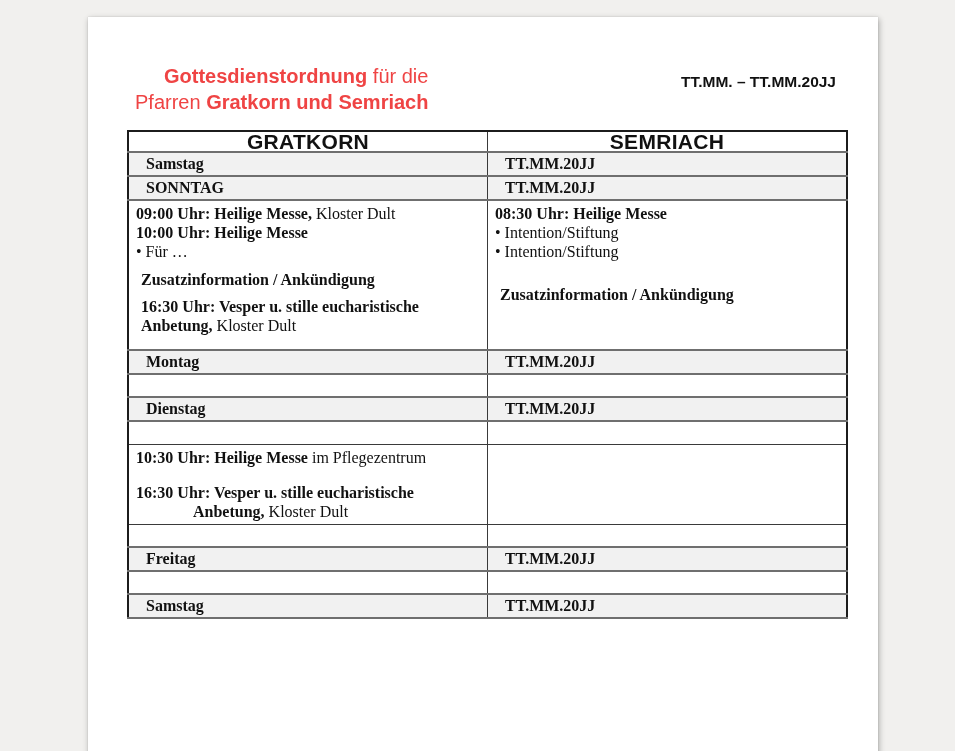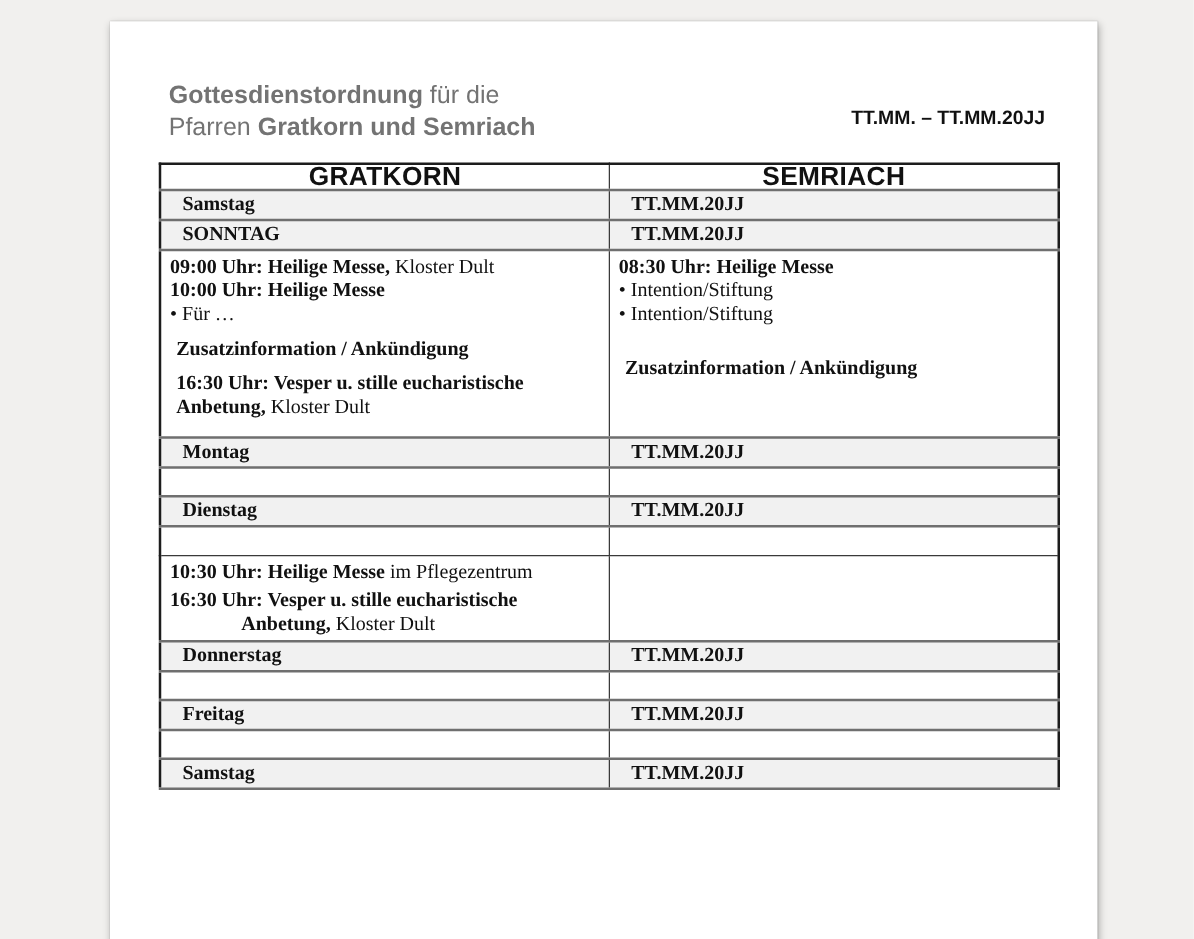--- a/index.html
+++ b/index.html
@@ -12,27 +12,27 @@
     box-shadow: 1px 2px 6px rgba(0,0,0,0.30), 0 0 1px rgba(0,0,0,0.20);
   }
 
   
   .doc-header {
     display:flex; justify-content:space-between; align-items:flex-start;
     padding:46px 42px 0 47px;
   }
   .title-block {
     font-family:"Liberation Sans", sans-serif;
-    font-size:20px; line-height:26px; color:#737373;
+    font-size:20px; line-height:26px; color:#ef4444;text-align:right;
   }
   .b { font-weight:bold; }
   .i { font-style:italic; }
   .date-range {
     font-family:"Liberation Sans", sans-serif;
-    font-weight:bold; font-size:15.5px; margin-top:23px; white-space:nowrap;
+    font-weight:bold; font-size:15.5px; margin-top:10px; white-space:nowrap;
   }
 
   
   table.schedule {
     border-collapse:collapse; table-layout:fixed;
     width:719px; margin:15px 0 0 39px;
     font-size:16px; line-height:19px;
   }
   table.schedule col { width:359.5px; }
   table.schedule th, table.schedule td {
@@ -57,21 +57,21 @@
   tr.row-event td   { height:40px; }
   tr.row-sonntag td { height:150px; border-bottom:1px dotted #666;margin-left:20px; }
   tr.row-ewig td    { height:38px; border-top:1px dotted #666; padding-top:6px; }
   tr.row-empty td   { height:23px; background:#fff; }
   tr.row-mittwoch td{ height:62px; }
 
   .indent { padding-left:5px; }
   .gap-sm { margin-top:9px; }
   .gap-md { margin-top:8px; }
   .gap-lg { margin-top:24px; }
-  .gap-xs { margin-top:4px; }
+  .gap-xs { margin-top:16px; }
   .hang   { padding-left:57px; }
 </style>
 </head>
 <body>
 
 <div class="sheet">
 
   <div class="doc-header">
     <div class="title-block">
       <div><span class="b">Gottesdienstordnung</span><span> für die</span></div>
@@ -139,24 +139,20 @@
 
       <tr class="content row-mittwoch">
         <td>
           <div><span class="b">10:30 Uhr: Heilige Messe</span><span> im Pflegezentrum</span></div>
           <div class="b gap-xs">16:30 Uhr: Vesper u. stille eucharistische</div>
           <div class="hang"><span class="b">Anbetung,</span><span> Kloster Dult</span></div>
         </td>
         <td></td>
       </tr>
 
-      <tr class="day">
-        <td>Donnerstag</td>
-        <td>TT.MM.20JJ</td>
-      </tr>
       <tr class="content row-empty">
           <td></td>
           <td></td>
         </tr>
 
       <tr class="day">
         <td>Freitag</td>
         <td>TT.MM.20JJ</td>
       </tr>
       <tr class="content row-empty">

